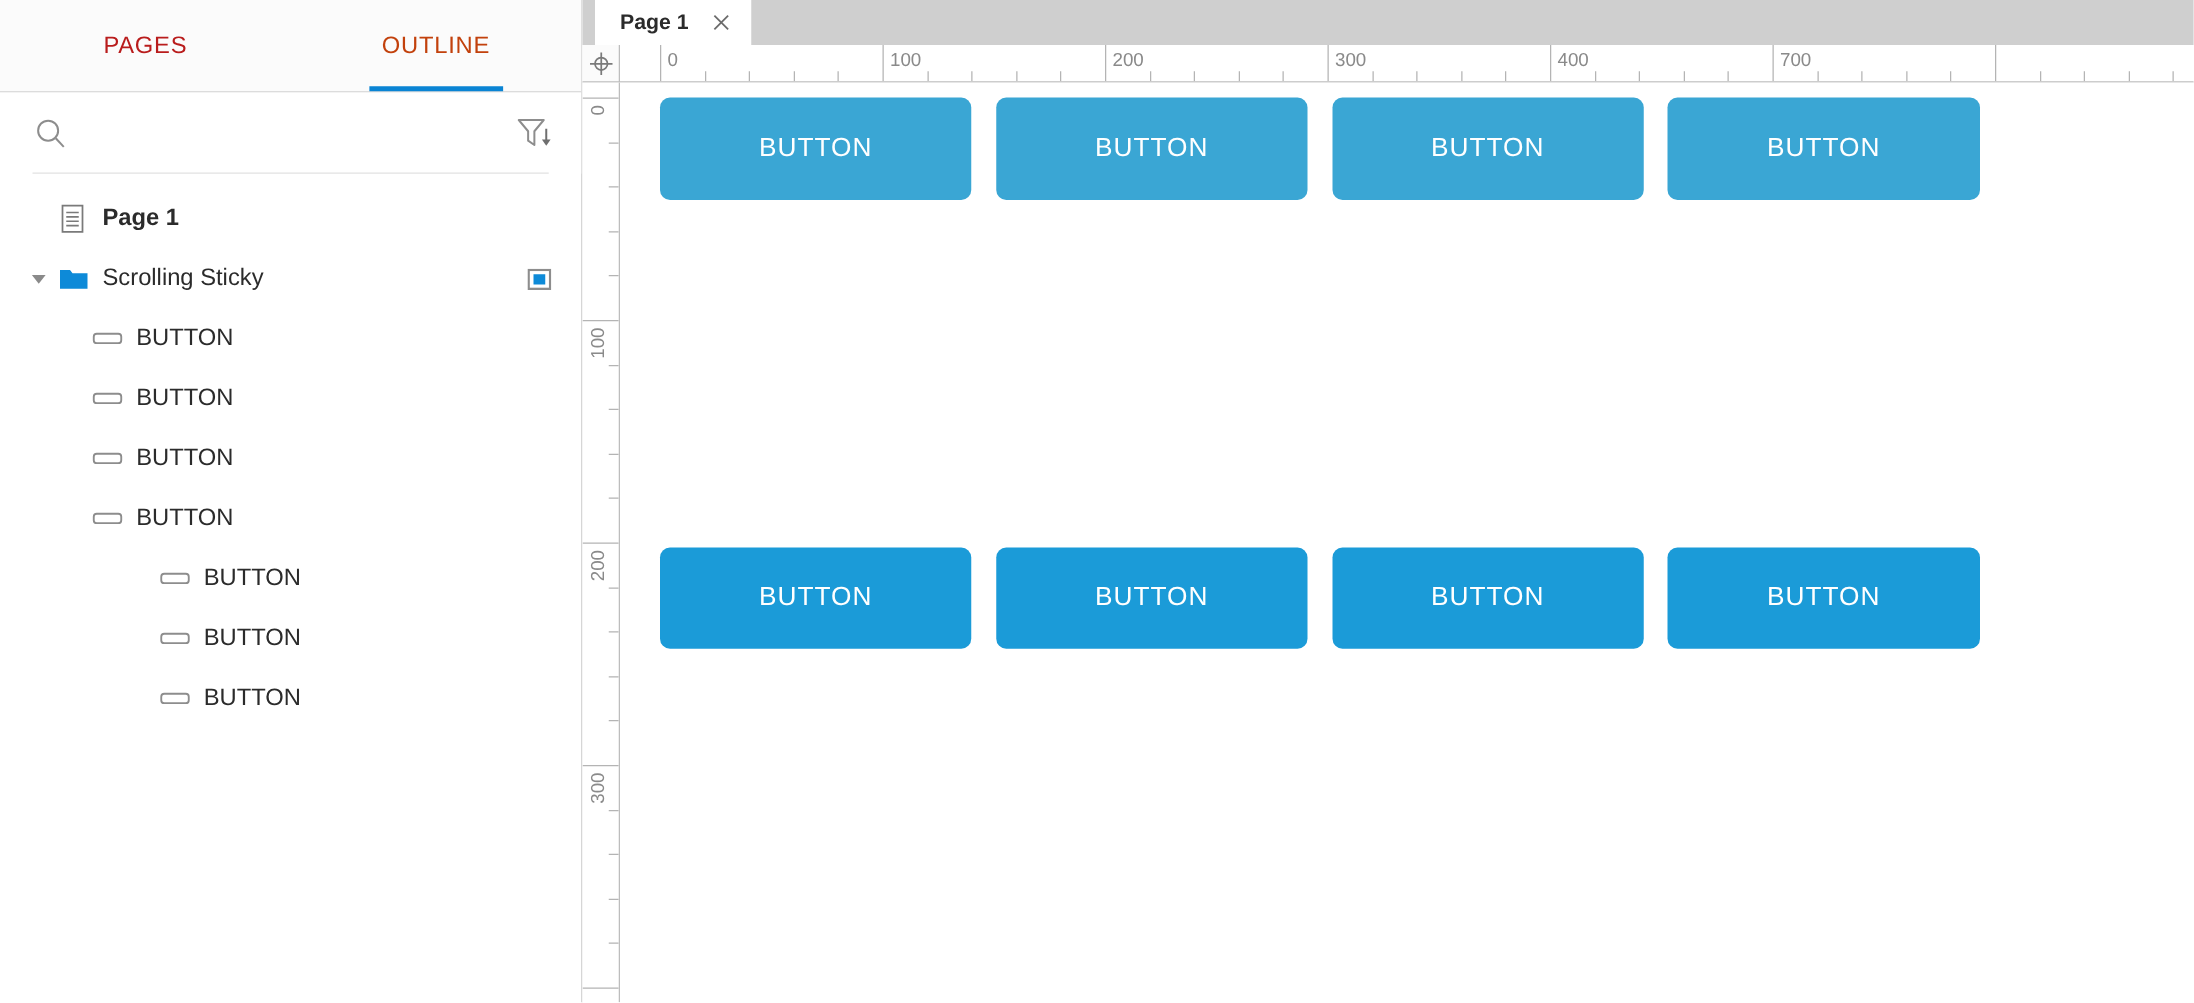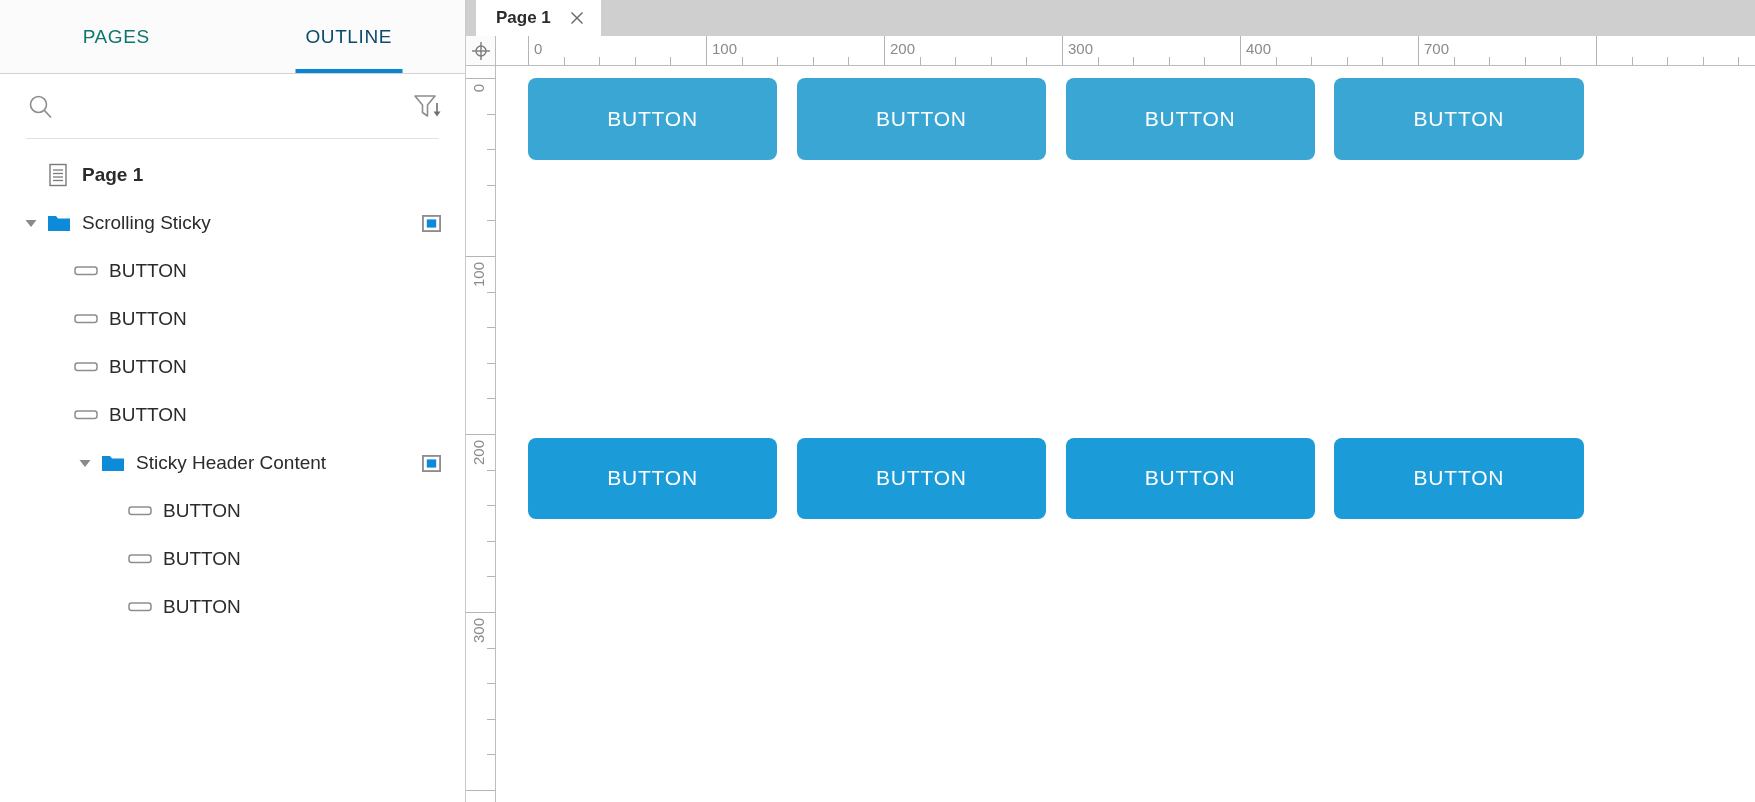--- a/index.html
+++ b/index.html
@@ -26,28 +26,28 @@
     display: flex; align-items: flex-start;
     background: #fbfbfb;
     border-bottom: 1px solid #d2d2d2;
     position: relative;
   }
   .panel-tab {
     flex: 1;
     height: 73px;
     display: flex; align-items: center; justify-content: center;
     font-size: 19px; letter-spacing: 0.6px;
-    color: #0f766e;
+    color: #b91c1c;
     cursor: pointer;
     position: relative;
     background: transparent;
     border: none;
     font-family: "Liberation Sans", sans-serif;
   }
-  .panel-tab.active { color: #0c4a6e; font-weight: 400; }
+  .panel-tab.active { color: #c2410c; font-weight: 400; }
   .panel-tab.active::after {
     content: ""; position: absolute;
     left: 50%; transform: translateX(-50%);
     bottom: 0; width: 107px; height: 4px;
     background: #0a84d4;
   }
 
   .search-row {
     height: 65px; min-height: 65px;
     display: flex; align-items: center;
@@ -275,37 +275,20 @@
           <span class="row-label">BUTTON</span>
         </div>
         <div class="tree-row" style="padding-left: 49px;">
           <span class="twisty empty"></span>
           <span class="row-icon">
             <svg width="26" height="26" viewBox="0 0 26 26">
               <rect x="2" y="9" width="22" height="7.5" rx="2.4" fill="#ffffff" stroke="#8d8d8d" stroke-width="1.5"></rect>
             </svg>
           </span>
           <span class="row-label">BUTTON</span>
-        </div>
-        <div class="tree-row" style="padding-left: 76px;">
-          <span class="twisty">
-            <svg width="14" height="14" viewBox="0 0 14 14">
-              <polygon points="1.5,4 12.5,4 7,11" fill="#8a8a8a"></polygon>
-            </svg>
-          </span>
-          <span class="row-icon">
-            <svg width="26" height="26" viewBox="0 0 26 26">
-              <path d="M2 6 h8 l2 2.5 h12 V21 H2 Z" fill="#0d8ad8"></path>
-            </svg>
-          </span>
-          <span class="row-label">Sticky Header Content</span>
-          <span class="row-state"><svg width="19" height="17" viewBox="0 0 19 17">
-              <rect x="0.9" y="0.9" width="17.2" height="15.2" fill="none" stroke="#8d8d8d" stroke-width="1.9"></rect>
-              <rect x="4.8" y="4.4" width="9.4" height="8.2" fill="#0d8ad8"></rect>
-            </svg></span>
         </div>
         <div class="tree-row" style="padding-left: 103px;">
           <span class="twisty empty"></span>
           <span class="row-icon">
             <svg width="26" height="26" viewBox="0 0 26 26">
               <rect x="2" y="9" width="22" height="7.5" rx="2.4" fill="#ffffff" stroke="#8d8d8d" stroke-width="1.5"></rect>
             </svg>
           </span>
           <span class="row-label">BUTTON</span>
         </div>

